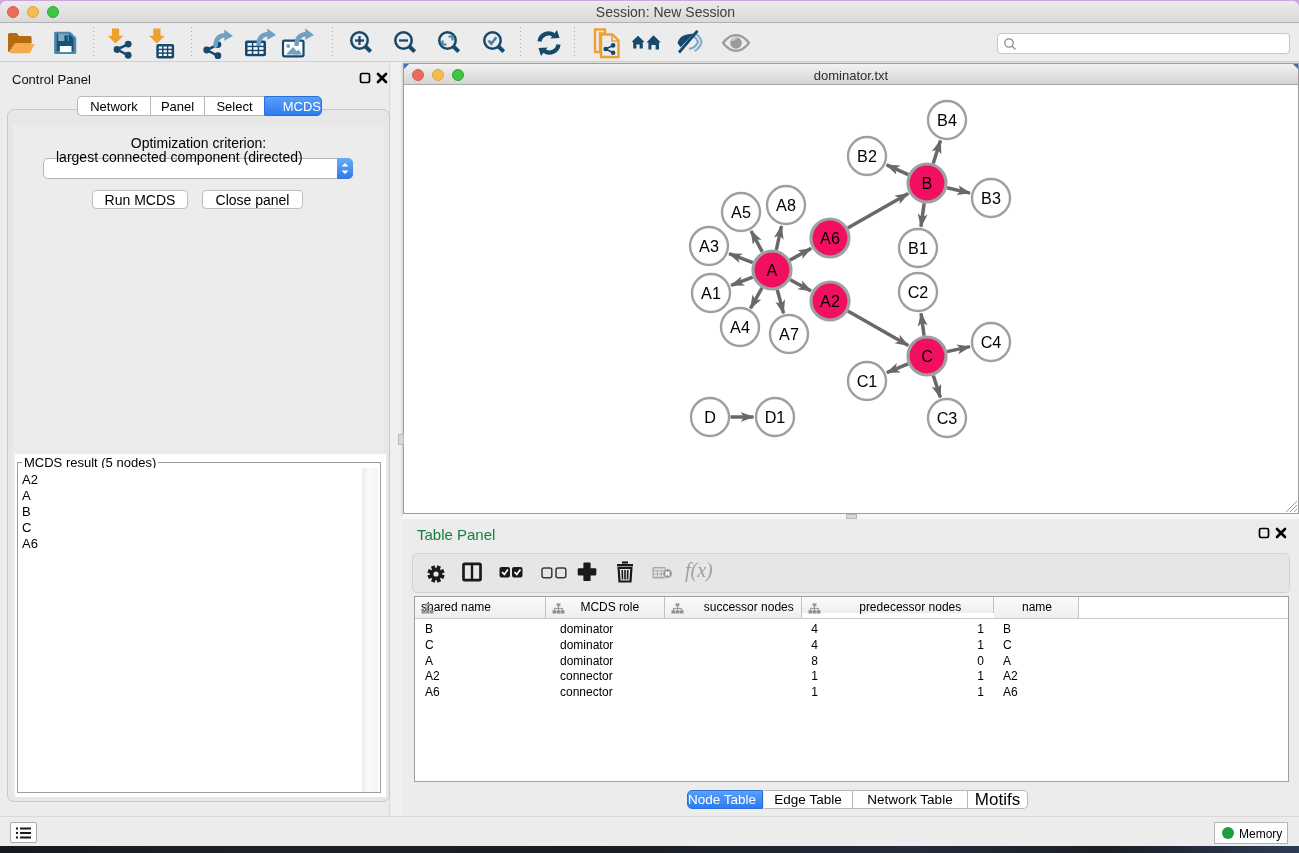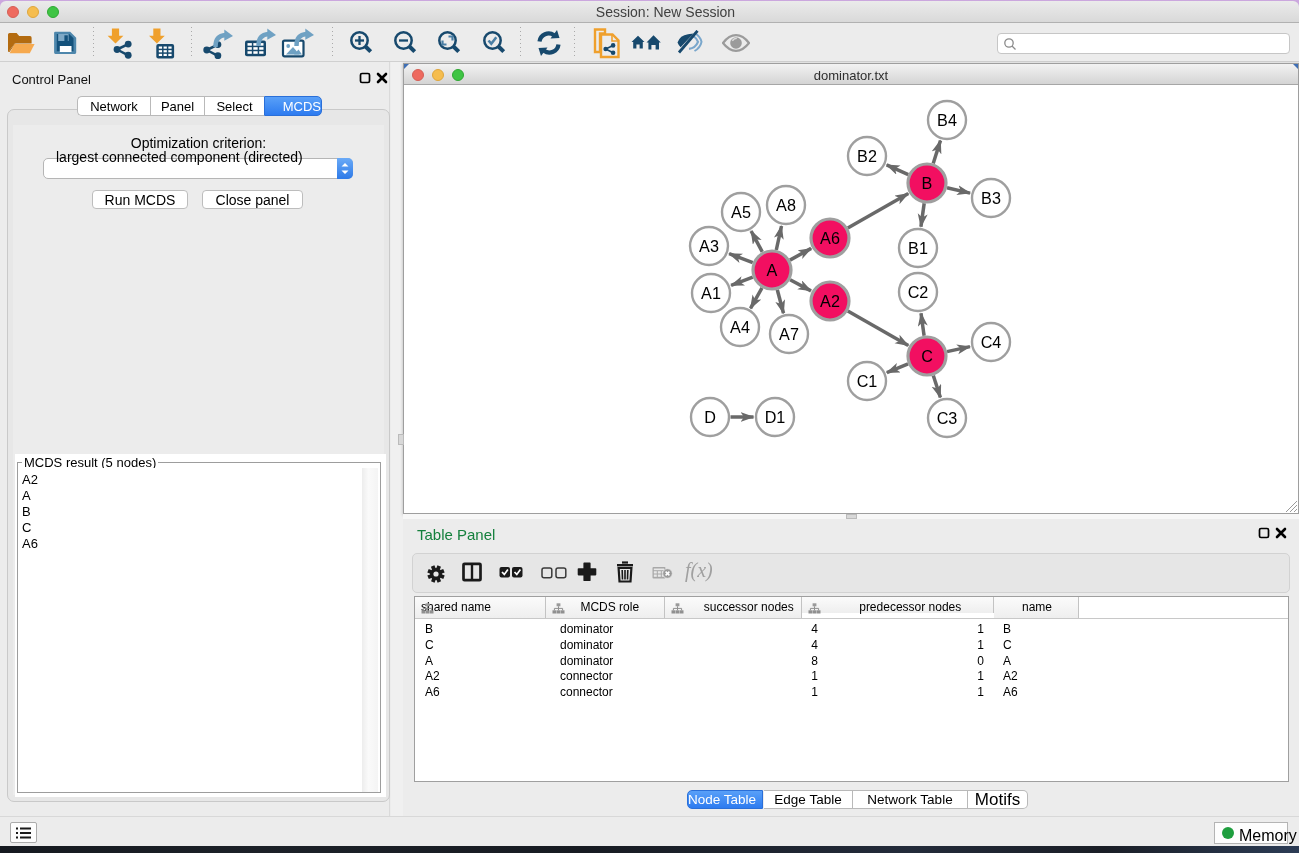--- a/index.html
+++ b/index.html
@@ -394,14 +394,14 @@
       <rect x="0" y="0.5" width="2" height="2"></rect>
       <rect x="4" y="0.5" width="11" height="2"></rect>
       <rect x="0" y="5" width="2" height="2"></rect>
       <rect x="4" y="5" width="11" height="2"></rect>
       <rect x="0" y="9.5" width="2" height="2"></rect>
       <rect x="4" y="9.5" width="11" height="2"></rect>
     </g>
   </svg>
 <div class="ab" style="left:1214px;top:822px;width:74px;height:22px;background:#fdfdfd;border:1px solid #b4b4b4"></div>
 <div class="ab" style="left:1222px;top:827px;width:12px;height:12px;border-radius:50%;background:#1e9e3e"></div>
-<div class="ab" style="left:1239px;top:827px;font-size:16px;color:#000">Memory</div>
+<div class="ab" style="left:1239px;top:827px;font-size:12px;color:#000">Memory</div>
 <div class="ab" style="left:0;top:846px;width:1299px;height:7px;background:linear-gradient(90deg,#15191f,#1c2128 20%,#171b22 45%,#232b3a 70%,#1a1e26 85%,#2c3c55)"></div>
 
 </body></html>

